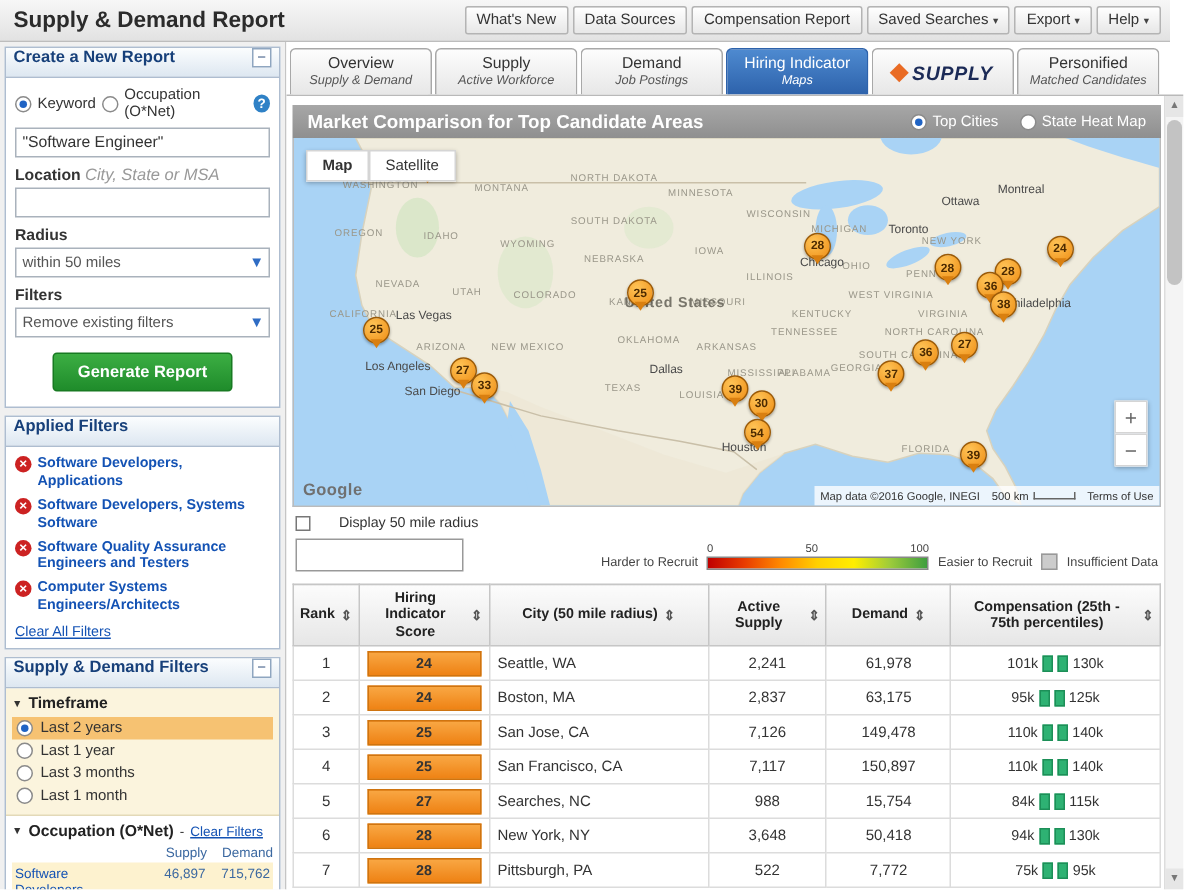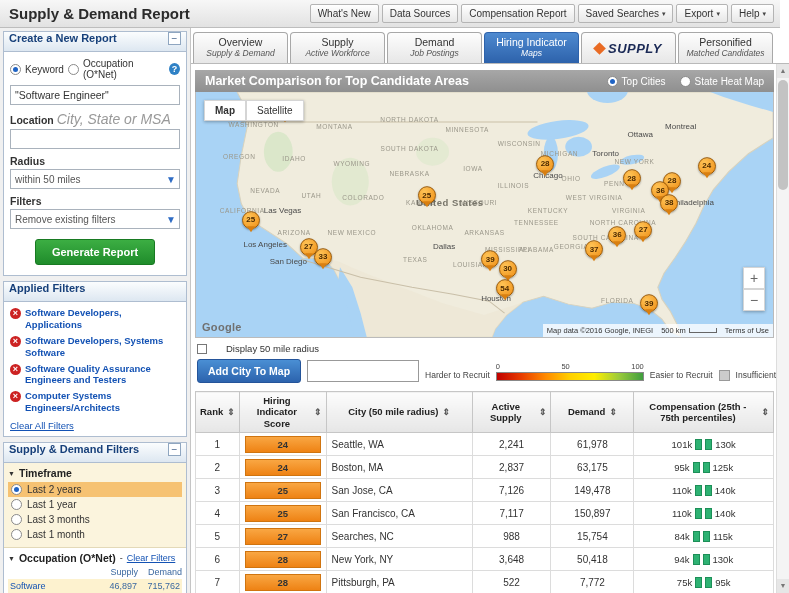--- a/index.html
+++ b/index.html
@@ -20,21 +20,21 @@
   .panel-hd{height:20px;background:linear-gradient(#fbfdfe,#dde7f1);border-bottom:1px solid #aebdd0;display:flex;align-items:flex-start;justify-content:space-between;padding:0 5px;color:#17407a;font-weight:bold;font-size:11px;}
   .min{width:13px;height:13px;border:1px solid #8fa6c0;background:#fff;font-size:10px;line-height:9px;color:#44618a;text-align:center;padding:0;cursor:pointer;}
   .create-body{padding:6px;}
   .radio-row{display:flex;align-items:center;gap:4px;margin-bottom:5px;}
   .radio{width:11px;height:11px;border-radius:50%;border:1px solid #8a8a8a;background:#fff;display:inline-block;position:relative;flex:none;}
   .radio.on::after{content:'';position:absolute;left:2px;top:2px;width:5px;height:5px;border-radius:50%;background:#1f63c4;}
   .rlabel{font-size:10px;}
   .help{width:12px;height:12px;border-radius:50%;background:#2f81c6;color:#fff;font-size:9px;font-weight:bold;text-align:center;line-height:12px;margin-left:1px;cursor:pointer;}
   .tinput{width:100%;height:20px;border:1px solid #a9b2bc;padding:2px 4px;font-family:inherit;font-size:10.5px;color:#333;background:#fff;}
   .flabel{font-weight:bold;font-size:10.5px;margin:6px 0 2px;}
-  .flabel .hint{font-weight:normal;font-style:italic;color:#999;font-size:14px;}
+  .flabel .hint{font-weight:normal;font-style:italic;color:#999;font-size:11px;}
   .selbox{height:20px;border:1px solid #a9b2bc;background:#fff;display:flex;align-items:center;justify-content:space-between;padding:0 3px 0 4px;font-size:10px;color:#555;cursor:pointer;}
   .selbox .dd{color:#2f6cc4;font-size:10px;}
   .gen-btn{display:block;margin:10px auto 4px;background:linear-gradient(#3cae43,#1f8c2b);color:#fff;font-weight:bold;font-size:11px;border:1px solid #187a22;border-radius:3px;padding:6px 16px;cursor:pointer;}
   .af-body{padding:5px 6px;}
   .af-item{display:flex;gap:4px;margin-bottom:4px;align-items:flex-start;cursor:pointer;}
   .af-x{flex:none;width:11px;height:11px;border-radius:50%;background:#cc2222;color:#fff;font-size:9px;line-height:11px;text-align:center;font-weight:bold;margin-top:1px;}
   .af-txt{color:#1352b4;font-weight:bold;font-size:9.5px;line-height:1.25;}
   .clear-all{color:#1352b4;font-size:9.5px;text-decoration:underline;cursor:pointer;display:inline-block;margin-top:2px;}
   .tf-block{background:#fbf4dd;border-bottom:1px solid #e3d9b8;padding:4px 4px 5px;}
   .sec-hd{display:flex;align-items:center;gap:4px;font-weight:bold;font-size:10.5px;color:#222;margin-bottom:3px;cursor:pointer;}
@@ -454,21 +454,20 @@
           <span class="mnum">39</span>
         </div>
       </div>
 
     <div class="below-map">
       <div class="radius-line">
         <span class="cbx"></span>
         <span>Display 50 mile radius</span>
       </div>
       <div class="addcity-line">
-        <button class="addcity-btn">Add City To Map</button>
         <input class="city-input" style="">
         <div class="legend">
           <span class="leg-txt">Harder to Recruit</span>
           <div class="grad-wrap">
             <div class="grad-ticks">
               <span>0</span>
               <span>50</span>
               <span>100</span>
             </div>
             <div class="gradient"></div>

